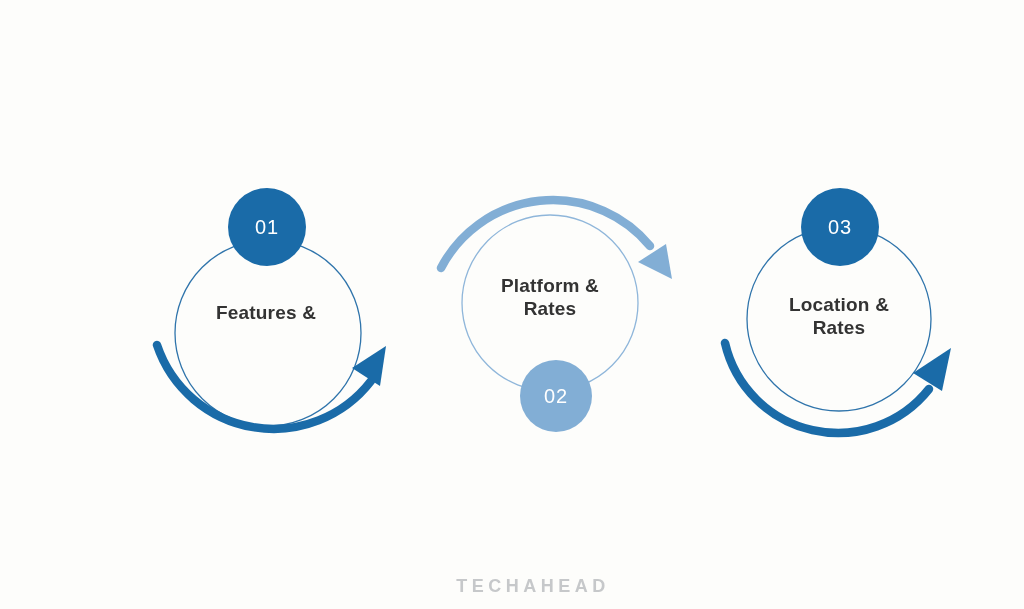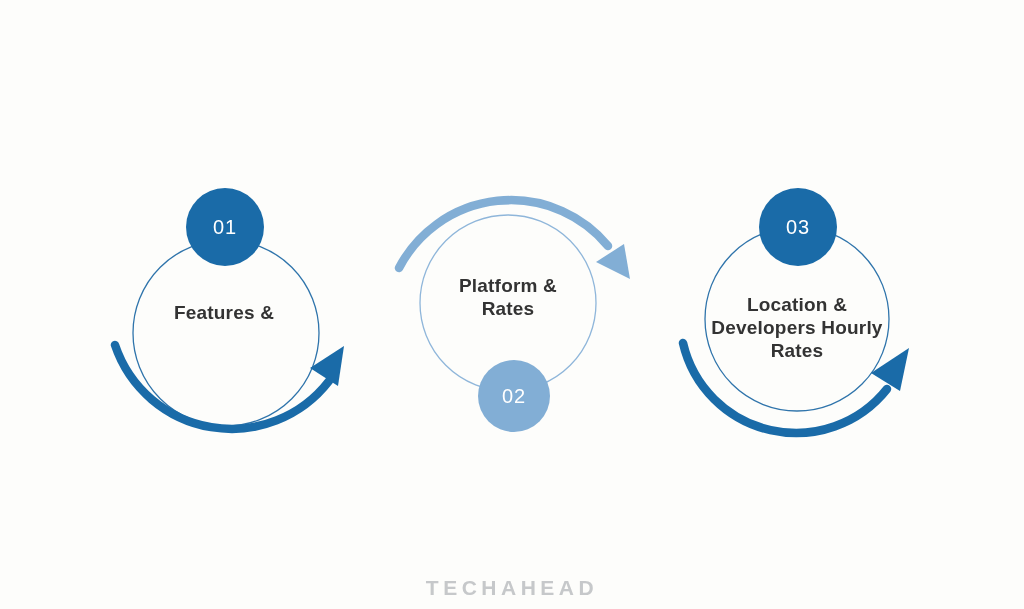--- a/index.html
+++ b/index.html
@@ -10,20 +10,21 @@
     width: 1024px;
     height: 609px;
     background: #fdfdfb;
     position: relative;
     overflow: hidden;
     font-family: "Liberation Sans", sans-serif;
   }
   .stage {
     position: absolute;
     inset: 0;
+    margin-left: 42px;
   }
   .step {
     position: absolute;
     width: 300px;
     height: 330px;
     top: 148px;
   }
   .step svg {
     position: absolute;
     left: 0;
@@ -49,21 +50,21 @@
     letter-spacing: 1px;
     font-weight: 400;
   }
   .brand-logo {
     position: absolute;
     left: 0;
     right: 0;
     top: 576px;
     text-align: center;
     color: #c6c8ca;
-    font-size: 21px;
+    font-size: 18px;
     font-weight: 700;
     letter-spacing: 4.5px;
   }
 </style>
 </head>
 <body>
 
 <div class="stage">
 
   <section class="step" style="left:74px;">
@@ -102,20 +103,19 @@
       <circle cx="150" cy="171" r="92" fill="none" stroke="#2f74ab" stroke-width="1.3"></circle>
       <path d="M 36 195 A 116 116 0 0 0 240 241" fill="none" stroke="#1a6ba8" stroke-width="8.5" stroke-linecap="round"></path>
       <polygon points="262,200 253,243 224,225" fill="#1a6ba8"></polygon>
       <g>
         <circle cx="151" cy="79" r="39" fill="#1a6ba8"></circle>
         <text class="badge-num" x="151" y="86" text-anchor="middle">03</text>
       </g>
     </svg>
     <div class="step-label" style="top:145px;text-align:center;">
       <span>Location &amp;</span>
-      <span>Developers Hourly</span>
       <span>Rates</span>
     </div>
   </section>
 
   <div class="brand-logo">TECHAHEAD</div>
 
 </div>
 
 </body></html>

